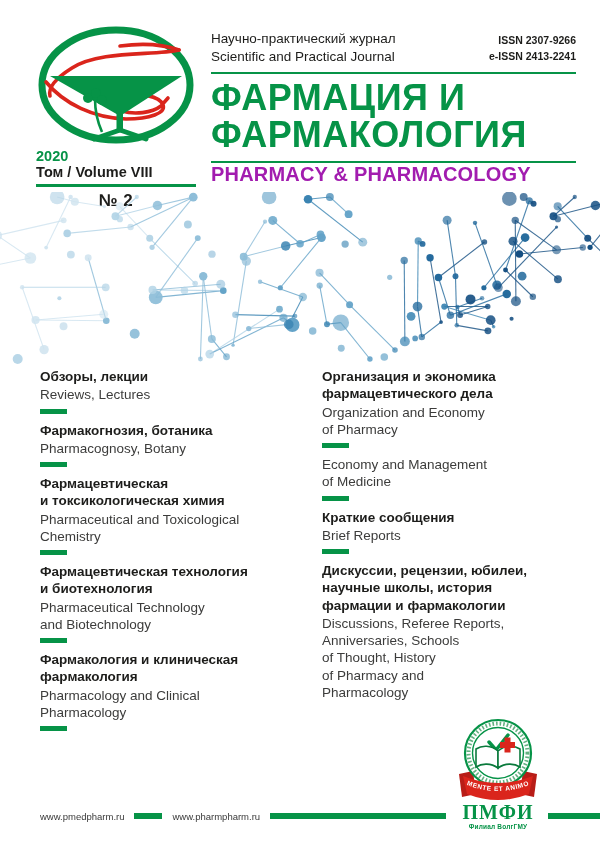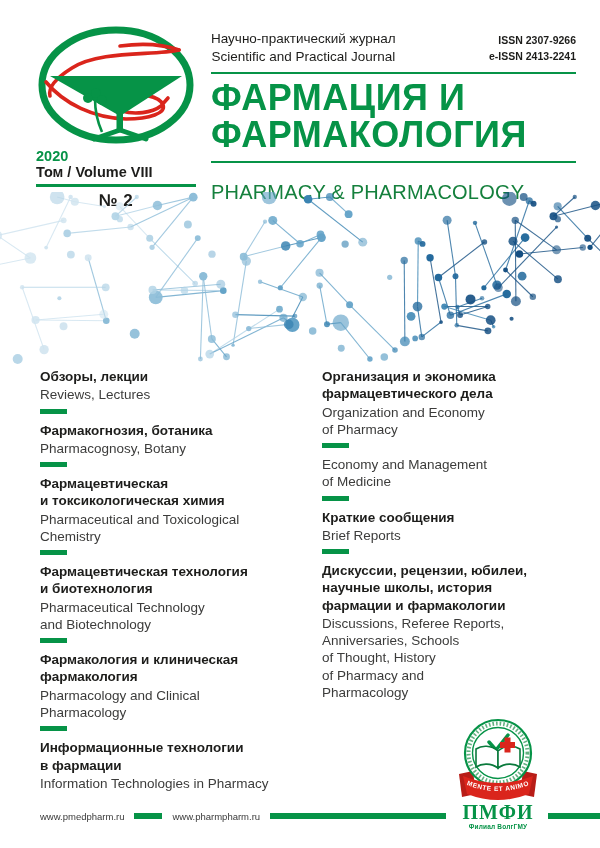--- a/index.html
+++ b/index.html
@@ -11,26 +11,26 @@
   .logo-block{position:absolute;left:36px;top:26px;width:160px;}
   .logo-svg{display:block;margin:0 auto;}
   .issue-line{display:flex;justify-content:space-between;align-items:baseline;margin-top:4px;font-size:14.5px;font-weight:bold;flex-direction:column;}
   .issue-year{color:#069347;}
   .issue-volume{color:#1d1d1b;}
   .issue-rule{height:2.5px;background:#069347;margin-top:4px;}
   .issue-number{text-align:center;font-size:17px;font-weight:bold;margin-top:4px;letter-spacing:.5px;}
   
   .masthead{position:absolute;left:211px;top:30px;width:365px;}
   .mast-top{display:flex;justify-content:space-between;align-items:flex-start;}
-  .jtype{font-size:13.5px;line-height:1.32;color:#1d1d1b;white-space:pre-line;text-align:center;}
+  .jtype{font-size:13.5px;line-height:1.32;color:#1d1d1b;white-space:pre-line;}
   .issn{font-size:10.5px;font-weight:bold;text-align:right;line-height:1.5;color:#1d1d1b;white-space:pre-line;padding-top:3px;}
   .mast-rule{height:2px;background:#069347;margin-top:6px;}
   .title-ru{font-size:36px;line-height:1.04;font-weight:bold;color:#069347;margin-top:5px;letter-spacing:.5px;white-space:pre-line;}
   .mast-rule2{height:2px;background:#069347;margin-top:7px;}
-  .title-en{font-size:20px;font-weight:normal;color:#15803d;margin-top:18px;letter-spacing:.2px;}
+  .title-en{font-size:20px;font-weight:bold;color:#a21caf;margin-top:0;letter-spacing:.2px;}
   
   .molecules{position:absolute;left:0;top:192px;width:600px;height:172px;}
   
   .col{position:absolute;top:368px;}
   .col-left{left:40px;width:272px;}
   .col-right{left:322px;width:264px;}
   .section .ru{font-size:13.5px;font-weight:bold;line-height:1.28;color:#1d1d1b;white-space:pre-line;}
   .section .en{font-size:13.5px;line-height:1.28;color:#3c3c3b;white-space:pre-line;margin-top:1px;}
   .divider{width:27px;height:5px;background:#069347;margin:5px 0 8px 0;}
   
@@ -346,26 +346,20 @@
     </div>
 
     <div class="section">
       <div class="ru">Фармакология и клиническая
 фармакология</div>
       <div class="en">Pharmacology and Clinical
 Pharmacology</div>
       <div class="divider"></div>
     </div>
 
-    <div class="section">
-      <div class="ru">Информационные технологии
-в фармации</div>
-      <div class="en">Information Technologies in Pharmacy</div>
-
-    </div>
   </div>
   <div class="col col-right" id="col-right">
     <div class="section">
       <div class="ru">Организация и экономика
 фармацевтического дела</div>
       <div class="en">Organization and Economy
 of Pharmacy</div>
       <div class="divider"></div>
     </div>
 

